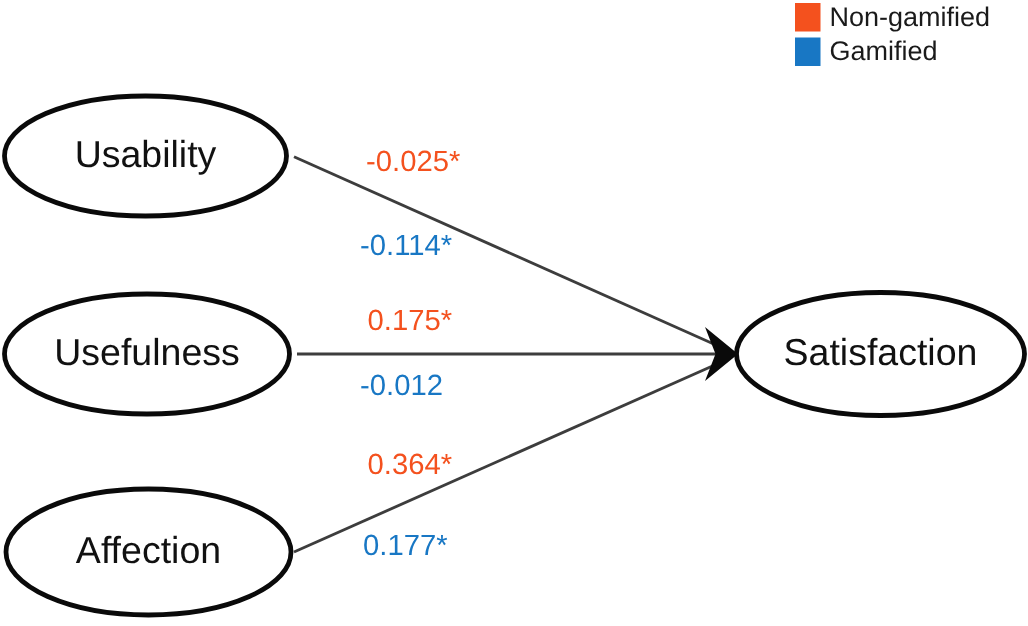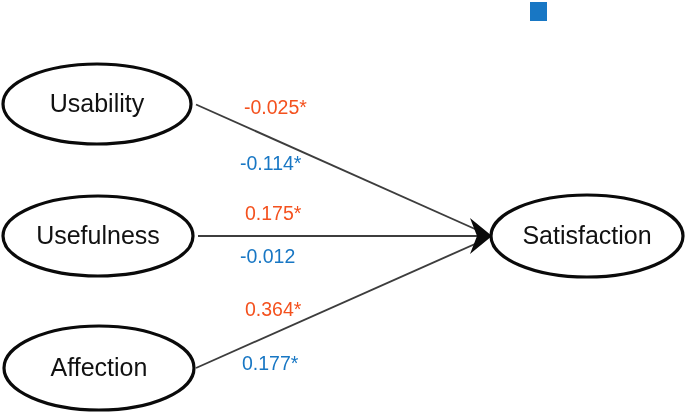--- a/index.html
+++ b/index.html
@@ -125,17 +125,22 @@
       <text class="coef-label coef-gamified" x="240" y="258">-0.012</text>
 
       <text class="coef-label coef-nongamified" x="245" y="311">0.364*</text>
       <text class="coef-label coef-gamified" x="242" y="365">0.177*</text>
     </g>
 
   </svg>
 
   <div id="legend">
     <div class="legend-row">
+      <span class="legend-swatch" style="background:#f4511e;"></span>
+      <span class="legend-text">Non-gamified</span>
+    </div>
+    <div class="legend-row">
       <span class="legend-swatch" style="background:#1877c4;"></span>
+      <span class="legend-text">Gamified</span>
     </div>
   </div>
 
 </div>
 
 </body></html>

